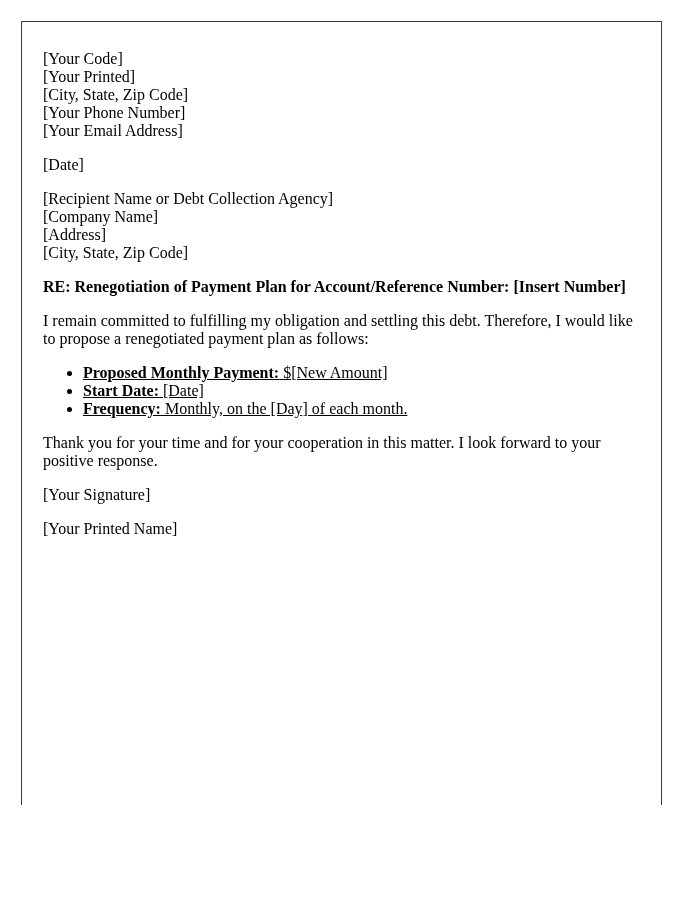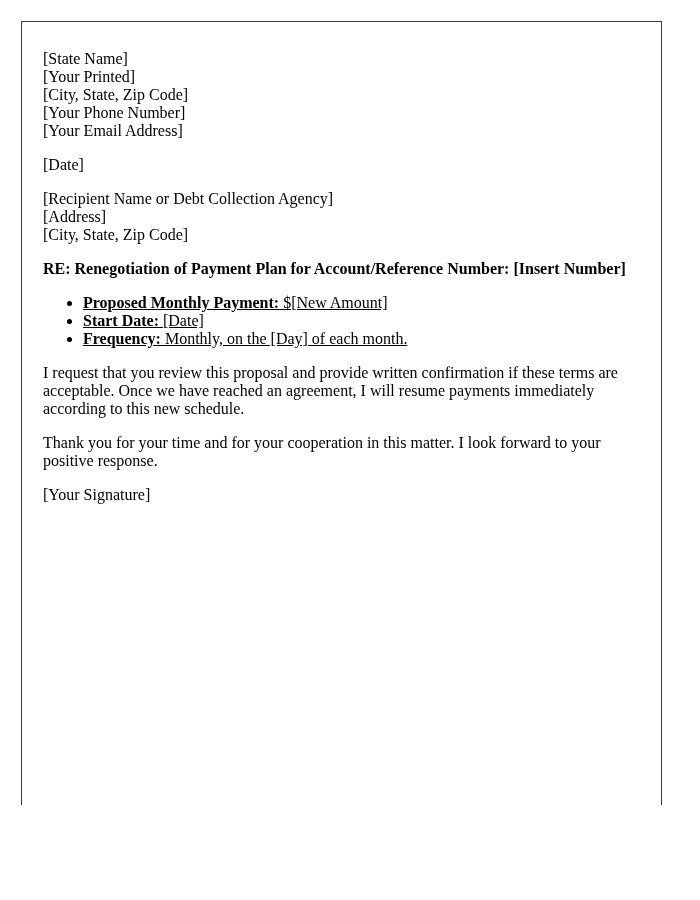--- a/index.html
+++ b/index.html
@@ -52,55 +52,57 @@
     font-weight: bold;
   }
 </style>
 </head>
 <body>
 
 <div class="screen">
   <div class="letter-page">
 
     <p class="block">
-      <span class="line">[State Name]</span>
+      <span class="line">[Your Code]</span>
       <span class="line">[Your Printed]</span>
       <span class="line">[City, State, Zip Code]</span>
       <span class="line">[Your Phone Number]</span>
       <span class="line">[Your Email Address]</span>
     </p>
 
     <p>[Date]</p>
 
     <p class="block">
       <span class="line">[Recipient Name or Debt Collection Agency]</span>
+      <span class="line">[Company Name]</span>
       <span class="line">[Address]</span>
       <span class="line">[City, State, Zip Code]</span>
     </p>
 
     <p class="subject">RE: Renegotiation of Payment Plan for Account/Reference Number: [Insert Number]</p>
 
 
+    <p>I remain committed to fulfilling my obligation and settling this debt. Therefore, I would like to propose a renegotiated payment plan as follows:</p>
 
     <ul class="terms">
       <li>
         <span class="term-label">Proposed Monthly Payment:</span>
         <span class="term-value">$[New Amount]</span>
       </li>
       <li>
         <span class="term-label">Start Date:</span>
         <span class="term-value">[Date]</span>
       </li>
       <li>
         <span class="term-label">Frequency:</span>
         <span class="term-value">Monthly, on the [Day] of each month.</span>
       </li>
     </ul>
 
-    <p>I request that you review this proposal and provide written confirmation if these terms are acceptable. Once we have reached an agreement, I will resume payments immediately according to this new schedule.</p>
     <p>Thank you for your time and for your cooperation in this matter. I look forward to your positive response.</p>
 
 
     <p>[Your Signature]</p>
 
+    <p>[Your Printed Name]</p>
 
   </div>
 </div>
 
 </body></html>

